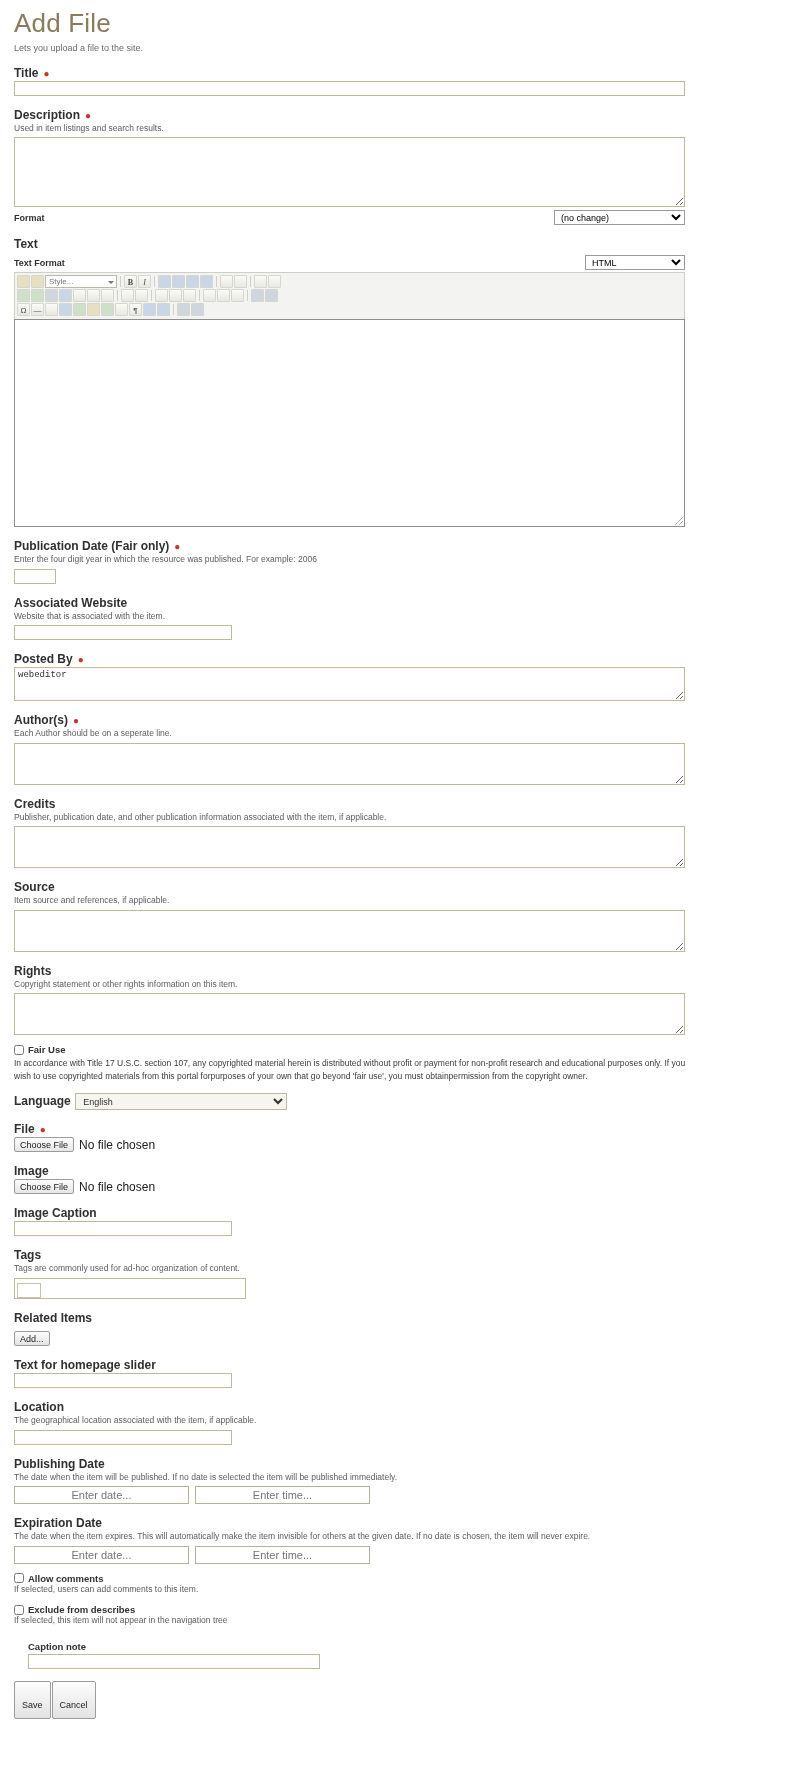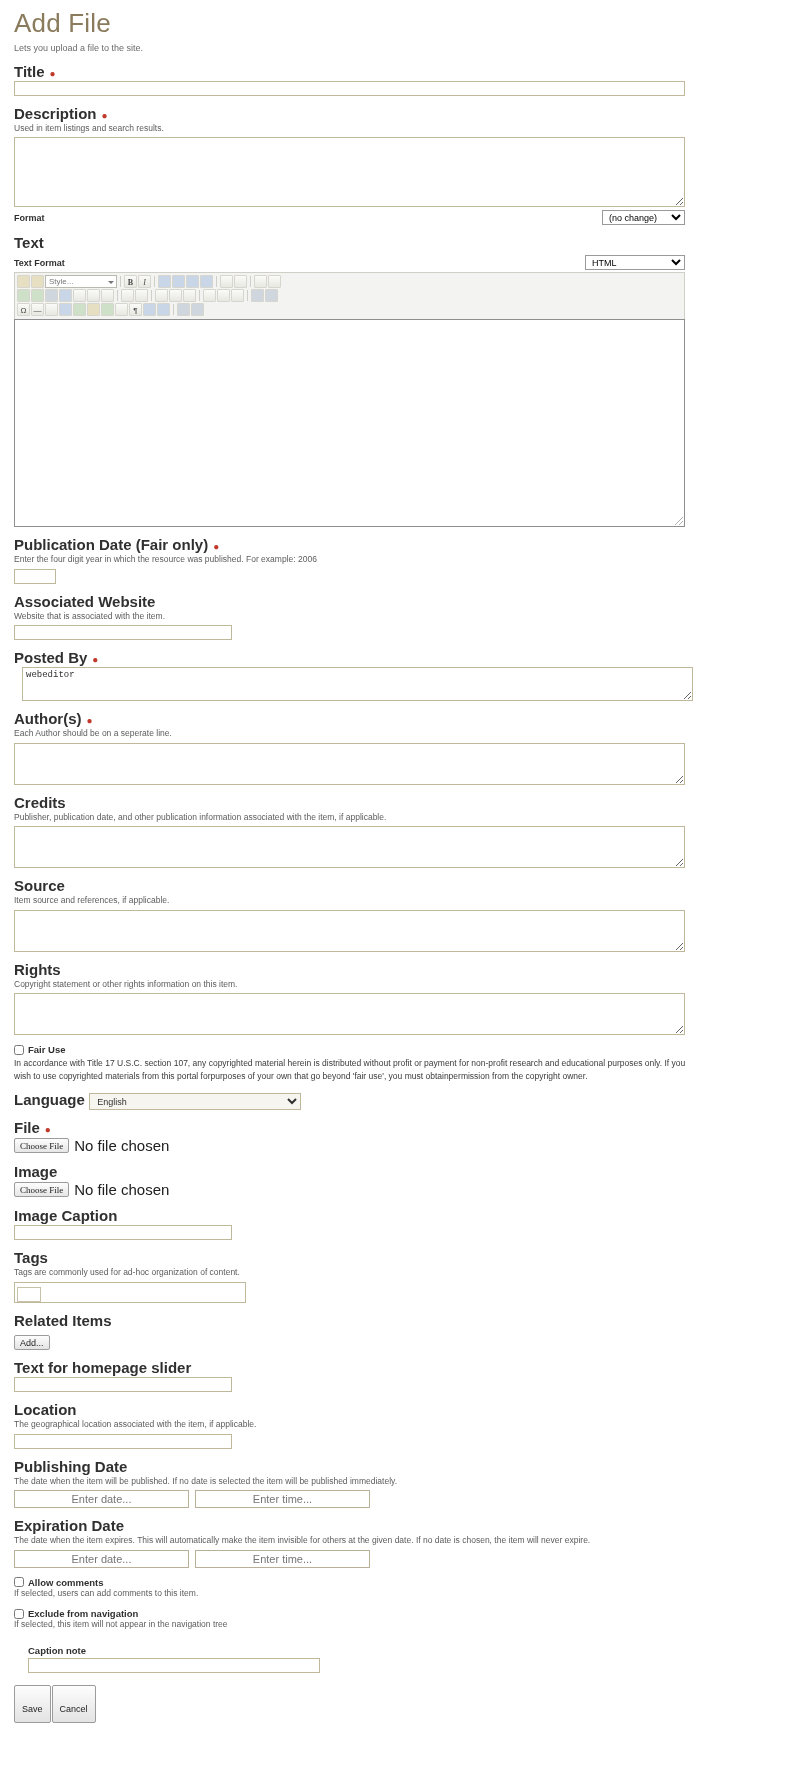--- a/index.html
+++ b/index.html
@@ -20,21 +20,21 @@
     letter-spacing: 0.2px;
   }
   .page-desc {
     font-size: 9px;
     color: #6b6b6b;
     margin: 0 0 10px 0;
   }
 
   .field { margin-bottom: 9px; }
   .label {
-    font-size: 15px;
+    font-size: 12px;
     font-weight: bold;
     color: #303030;
     display: inline-block;
     margin-bottom: 1px;
   }
   .req {
     color: #c0392b;
     font-size: 10px;
     margin-left: 5px;
   }
@@ -65,21 +65,21 @@
     border: 1px solid #c0b89a;
     background: #fff;
     width: 671px;
     font-size: 9px;
     font-family: "Liberation Sans", sans-serif;
     padding: 2px 3px;
     resize: vertical;
     color: #303030;
   }
   textarea.ta-desc { height: 70px; }
-  textarea.ta-short { height: 34px; margin-left: 8px; }
+  textarea.ta-short { height: 34px; }
   textarea.ta-med { height: 42px; }
   textarea.posted {
     font-family: "Liberation Mono", monospace;
     font-size: 9px;
     height: 34px;
   }
 
   .format-row {
     display: flex;
     justify-content: space-between;
@@ -90,21 +90,21 @@
   }
   .format-row .lbl { font-size: 9px; font-weight: bold; }
   select.sel {
     font-size: 9px;
     font-family: "Liberation Sans", sans-serif;
     border: 1px solid #9a9a9a;
     background: #fff;
     height: 15px;
     padding: 0 2px;
   }
-  select.sel-format { width: 83px; }
+  select.sel-format { width: 131px; }
   select.sel-textformat { width: 100px; }
 
   
   .editor-wrap { margin-top: 2px; }
   .editor-toolbar {
     width: 671px;
     background: #f3f3f1;
     border: 1px solid #cfcfc8;
     border-bottom: none;
     padding: 2px 2px;
@@ -206,23 +206,22 @@
   .fileline { display: flex; align-items: center; gap: 5px; }
   .fakefile {
     border: 1px solid #9c9c9c;
     background: linear-gradient(#fdfdfd,#e6e6e6);
     font-size: 9px;
     padding: 1px 5px;
     border-radius: 2px;
     color: #202020;
     height: 15px;
     line-height: 13px;
-    font-family: Liberation Serif, serif;
-  }
-  .nofile { font-size: 15px; color: #202020; text-align: right; }
+  }
+  .nofile { font-size: 12px; color: #202020; text-align: right; }
 
   
   .tagbox {
     width: 232px;
     border: 1px solid #c0b89a;
     background: #fff;
     height: 21px;
     padding: 2px;
   }
   .taginput {
@@ -497,21 +496,21 @@
     <div class="cbrow">
       <input type="checkbox" style="">
       <span class="cblabel">Allow comments</span>
     </div>
     <p class="help">If selected, users can add comments to this item.</p>
   </div>
 
   <div class="field">
     <div class="cbrow">
       <input type="checkbox" style="">
-      <span class="cblabel">Exclude from navigation</span>
+      <span class="cblabel">Exclude from describes</span>
     </div>
     <p class="help">If selected, this item will not appear in the navigation tree</p>
   </div>
 
   <div class="changenote">
     <span class="label">Caption note</span>
     <input class="text-in w-note" type="text" value="" style="">
   </div>
 
   <div class="formbuttons">

